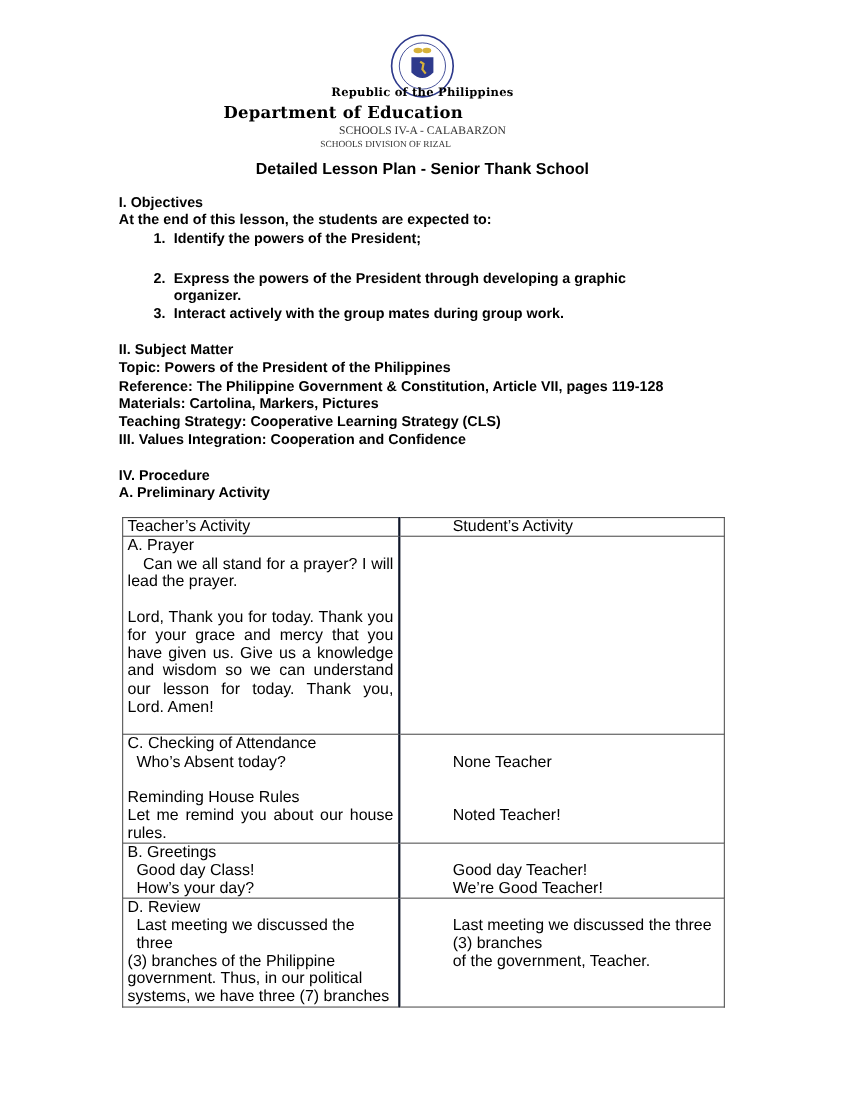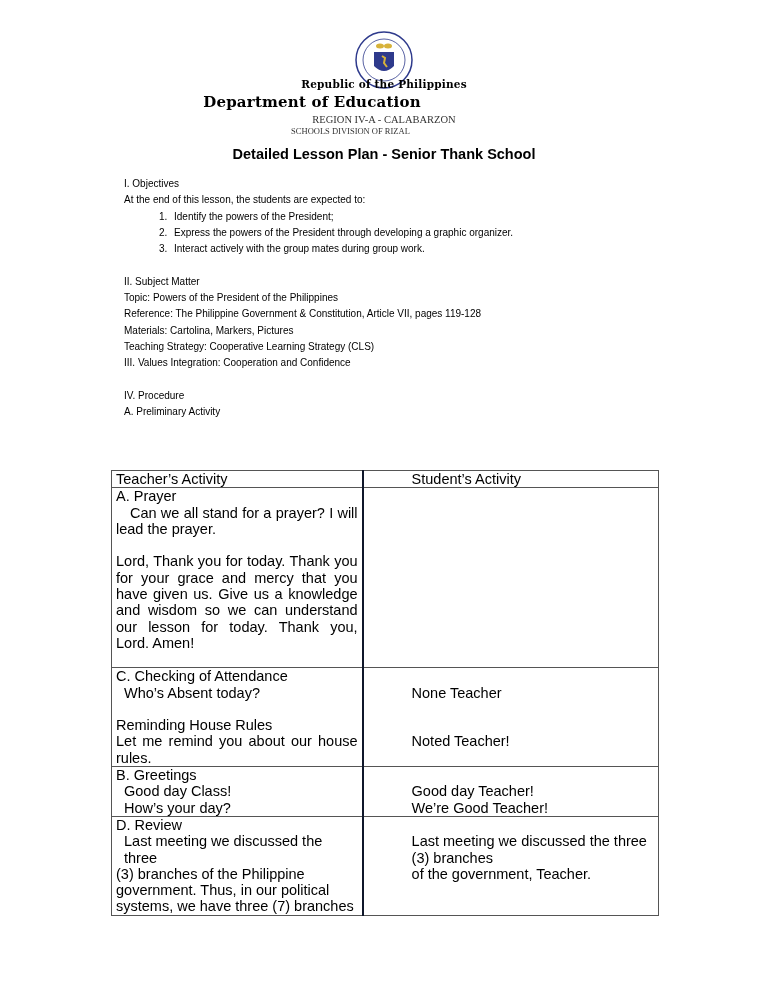--- a/index.html
+++ b/index.html
@@ -12,21 +12,21 @@
   .rep { position: absolute; top: 78px; width: 768px; text-align: center;
     font-family: "DejaVu Serif", serif; font-weight: bold; font-size: 10.5px; letter-spacing: 0.2px; }
   .dept { position: absolute; top: 93px; width: 624px; text-align: center;
     font-family: "DejaVu Serif", serif; font-weight: bold; font-size: 15px; letter-spacing: 0.2px; }
   .region { position: absolute; top: 114px; width: 768px; text-align: center;
     font-family: "Liberation Serif", serif; font-size: 10.5px; color: #333; }
   .division { position: absolute; top: 126px; width: 701px; text-align: center;
     font-family: "Liberation Serif", serif; font-size: 8.5px; color: #333; }
   .title { position: absolute; top: 146px; width: 768px; text-align: center;
     font-weight: bold; font-size: 14.5px; }
-  .body { position: absolute; left: 124px; top: 176px; width: 540px; font-size: 10px; line-height: 16.3px; }
+  .body { position: absolute; left: 108px; top: 176px; width: 540px; font-size: 13px; line-height: 16.3px; font-weight: bold; }
   .body p { margin: 0; }
   .body ol { margin: 0; padding-left: 46px; }
   .body ol li { padding-left: 4px; }
   .gap { height: 16.3px; }
   table.dlp {
     position: absolute; left: 111px; top: 470px; width: 548px;
     border-collapse: collapse; font-size: 14.5px; line-height: 16.3px;
   }
   table.dlp td {
     border: 1px solid #555; vertical-align: top; padding: 0 4px;
@@ -44,32 +44,32 @@
   <svg class="seal" viewBox="0 0 60 60">
     <circle cx="30" cy="30" r="28" fill="#ffffff" stroke="#2e3a8c" stroke-width="1.5"></circle>
     <circle cx="30" cy="30" r="21" fill="none" stroke="#2e3a8c" stroke-width="0.8"></circle>
     <path d="M20 22 L40 22 L40 36 Q30 46 20 36 Z" fill="#2e3a8c"></path>
     <ellipse cx="26" cy="16" rx="4" ry="2.5" fill="#d7b23a"></ellipse>
     <ellipse cx="34" cy="16" rx="4" ry="2.5" fill="#d7b23a"></ellipse>
     <path d="M28 26 L31 28 L30 33 L33 37" stroke="#d7b23a" stroke-width="2" fill="none"></path>
   </svg>
   <div class="rep">Republic of the Philippines</div>
   <div class="dept">Department of Education</div>
-  <div class="region">REGION IV-A - CALABARZON</div>
+  <div class="region">SCHOOLS IV-A - CALABARZON</div>
   <div class="division">SCHOOLS DIVISION OF RIZAL</div>
 </div>
 
 <div class="title">Detailed Lesson Plan - Senior Thank School</div>
 
 <div class="body">
   <p>I. Objectives</p>
   <p>At the end of this lesson, the students are expected to:</p>
   <ol>
     <li>Identify the powers of the President;</li>
-    <li style="padding-right:26px;">Express the powers of the President through developing a graphic organizer.</li>
+    <li style="padding-right:26px;margin-top:20px;">Express the powers of the President through developing a graphic organizer.</li>
     <li>Interact actively with the group mates during group work.</li>
   </ol>
   <div class="gap"></div>
   <p>II. Subject Matter</p>
   <p>Topic: Powers of the President of the Philippines</p>
   <p style="width:520px;word-break:break-word;">Reference: The Philippine Government &amp; Constitution, Article VII, pages 119-128</p>
   <p>Materials: Cartolina, Markers, Pictures</p>
   <p>Teaching Strategy: Cooperative Learning Strategy (CLS)</p>
   <p>III. Values Integration: Cooperation and Confidence</p>
   <div class="gap"></div>

